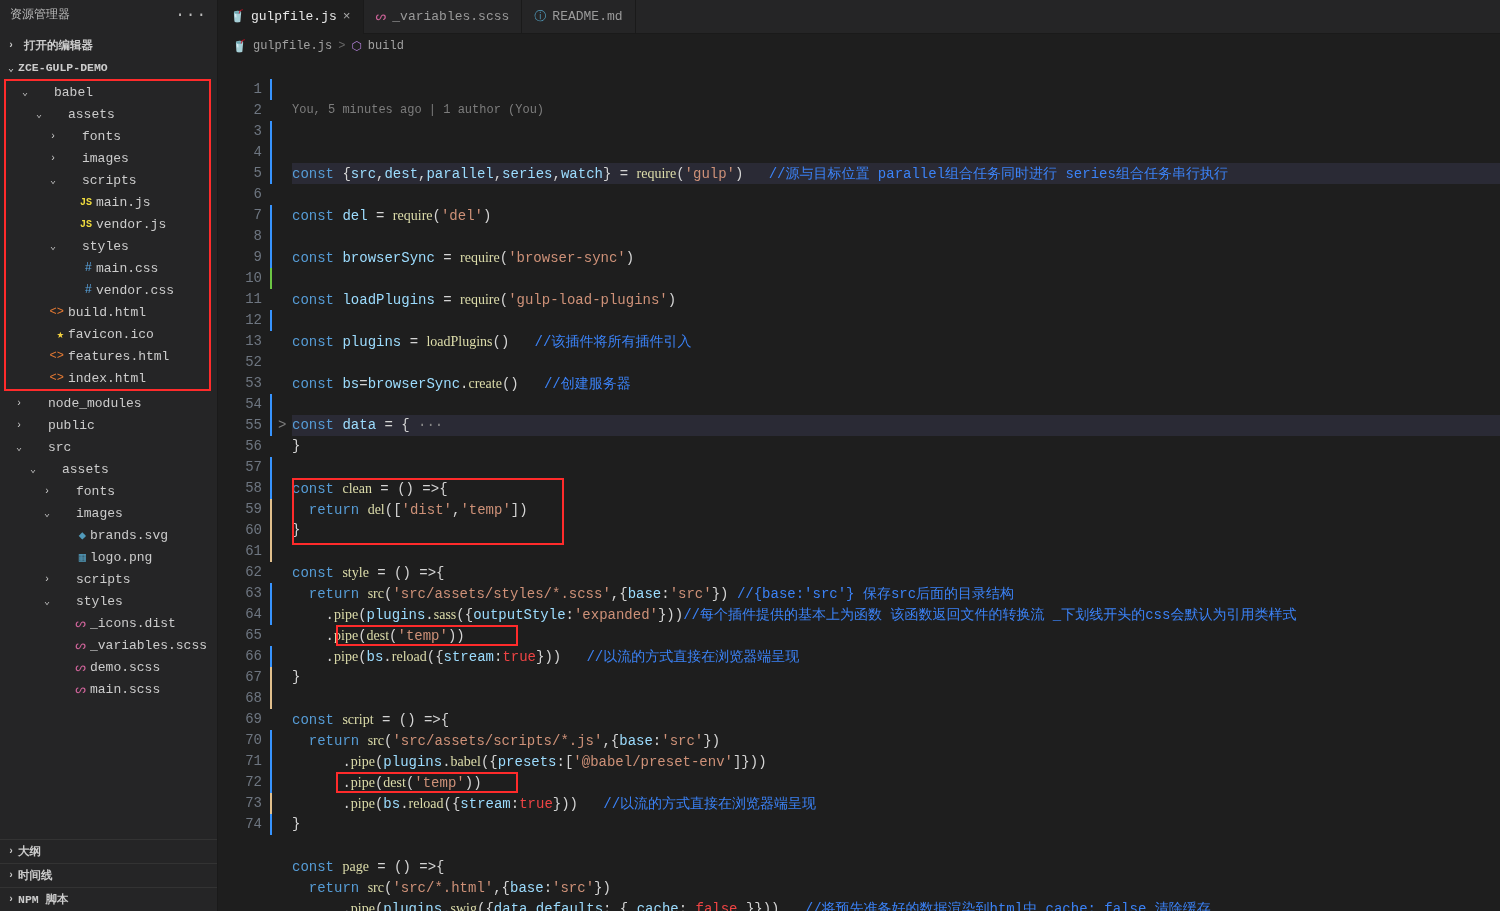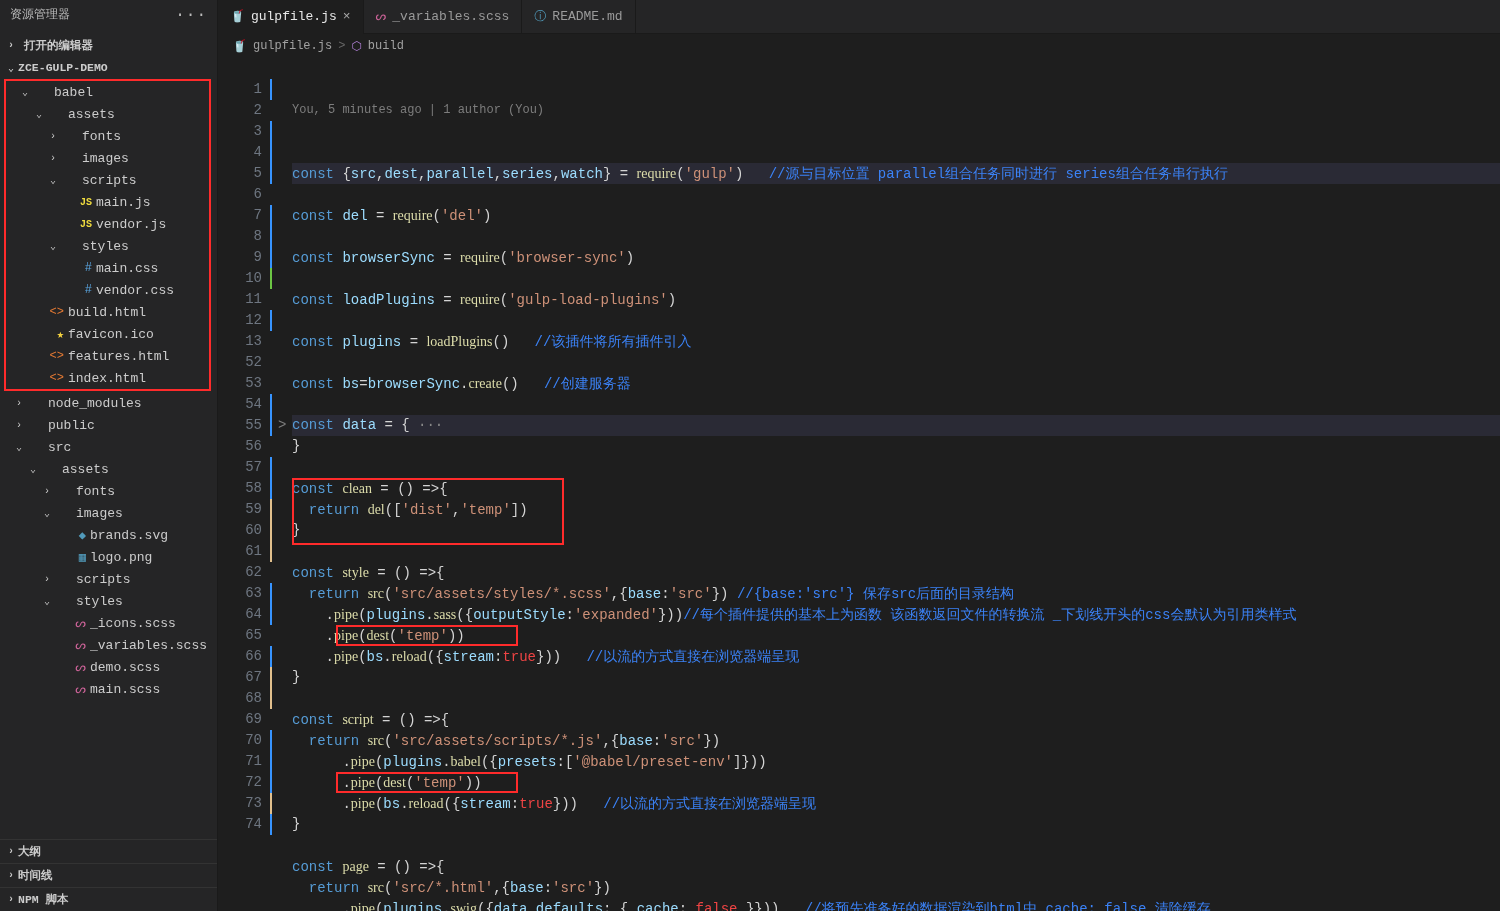--- a/index.html
+++ b/index.html
@@ -275,21 +275,21 @@
           <span class="name">scripts</span>
         </div>
         <div class="tree-row depth-3">
           <span class="chev">⌄</span>
           <span class="ico folder"></span>
           <span class="name">styles</span>
         </div>
         <div class="tree-row depth-4">
           <span class="chev"></span>
           <span class="ico scss">ᔕ</span>
-          <span class="name">_icons.scss</span>
+          <span class="name">_icons.dist</span>
         </div>
         <div class="tree-row depth-4">
           <span class="chev"></span>
           <span class="ico scss">ᔕ</span>
           <span class="name">_variables.scss</span>
         </div>
         <div class="tree-row depth-4">
           <span class="chev"></span>
           <span class="ico scss">ᔕ</span>
           <span class="name">demo.scss</span>

